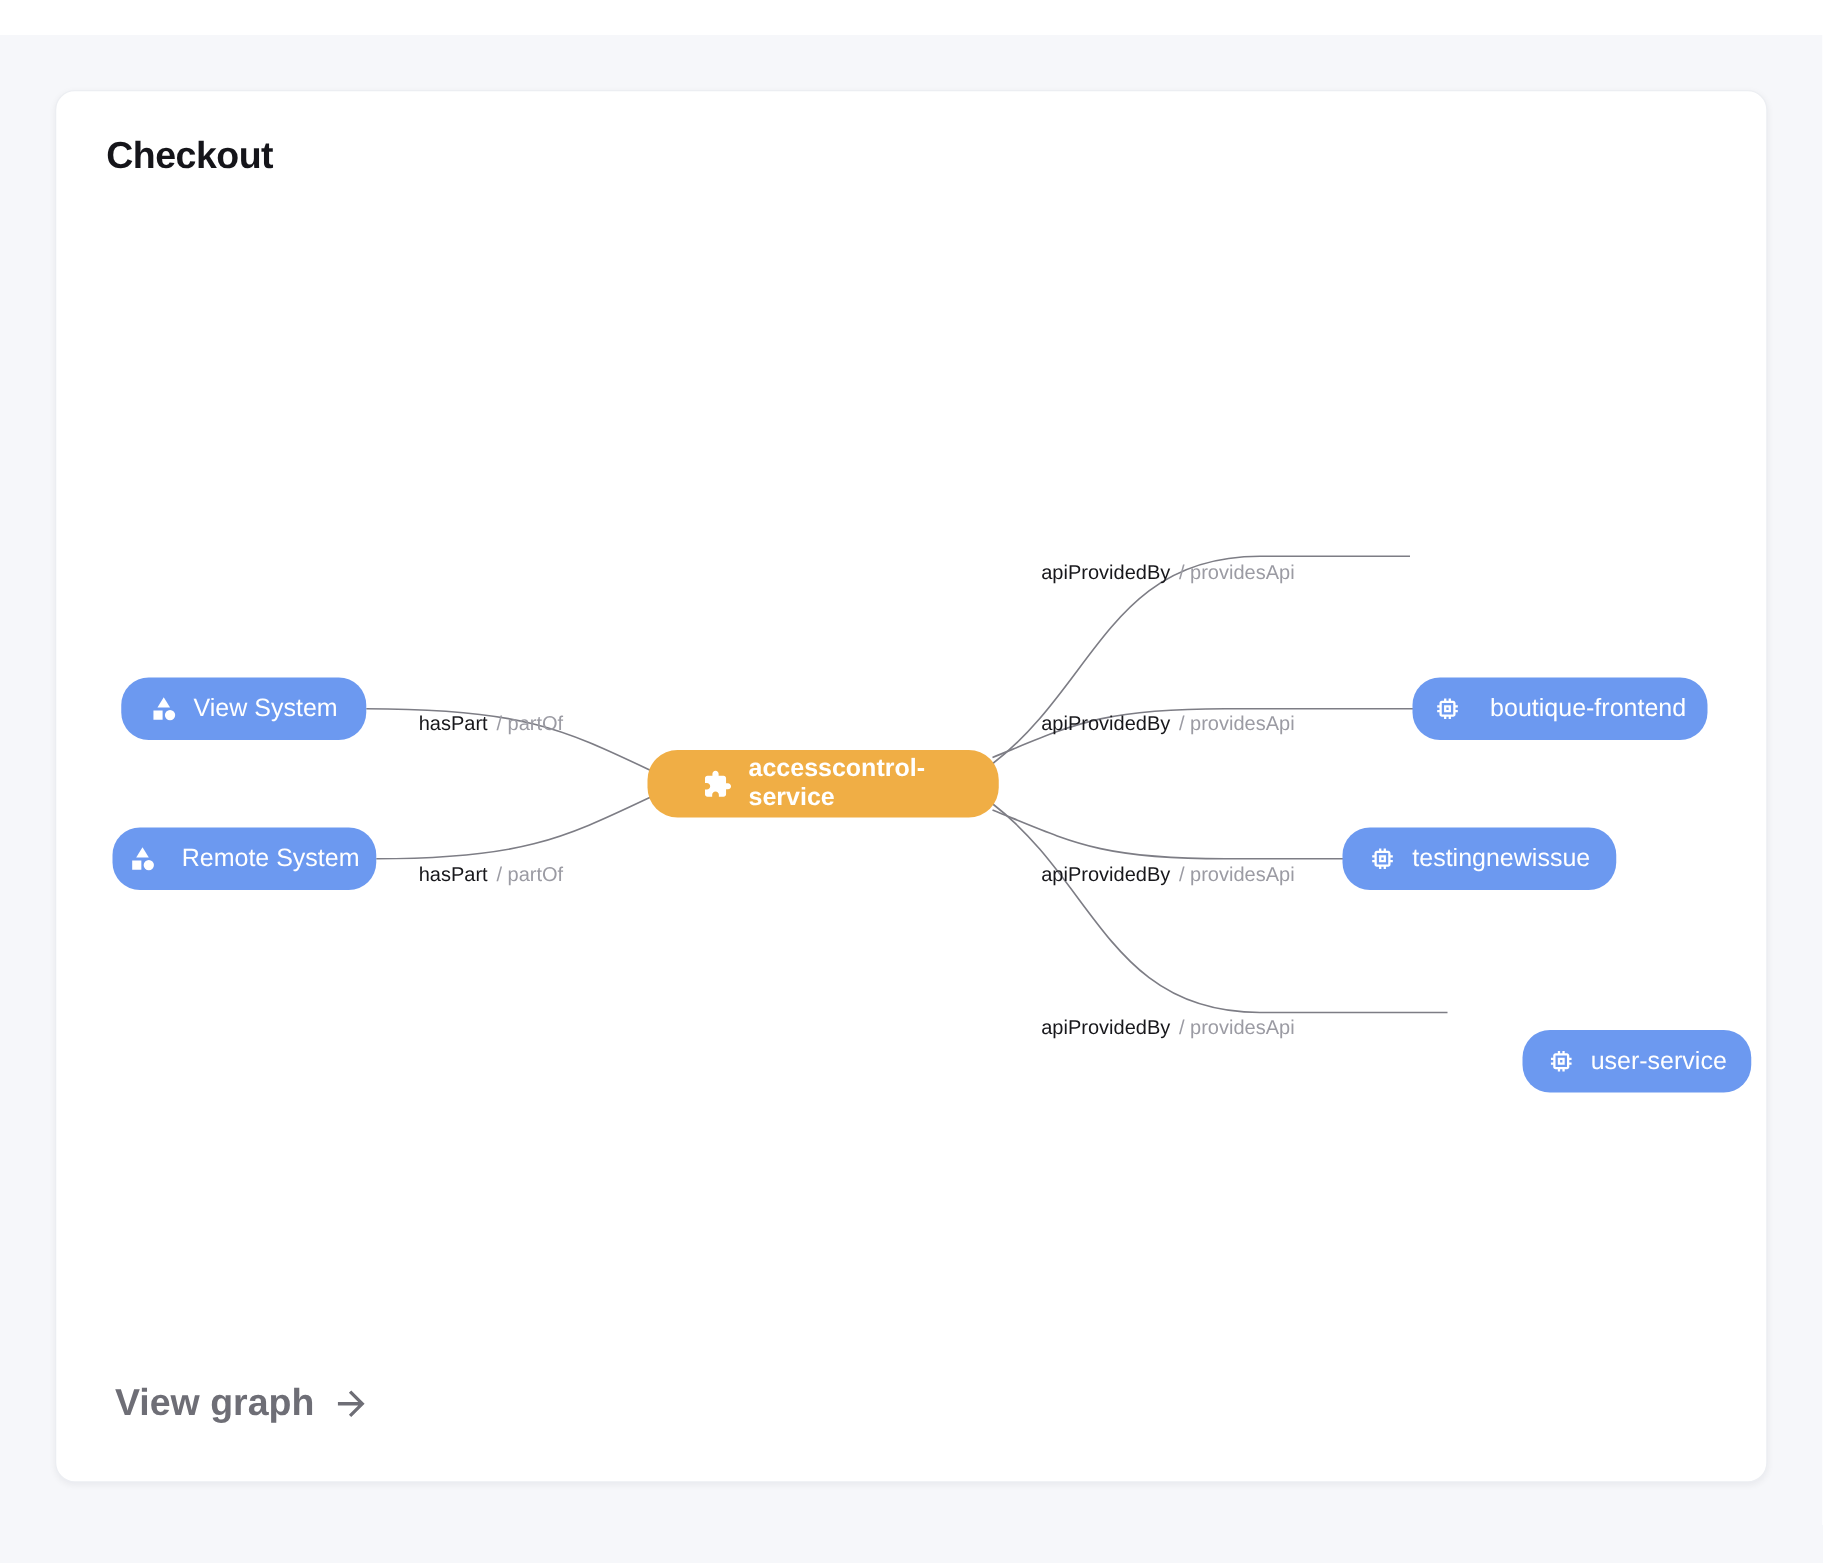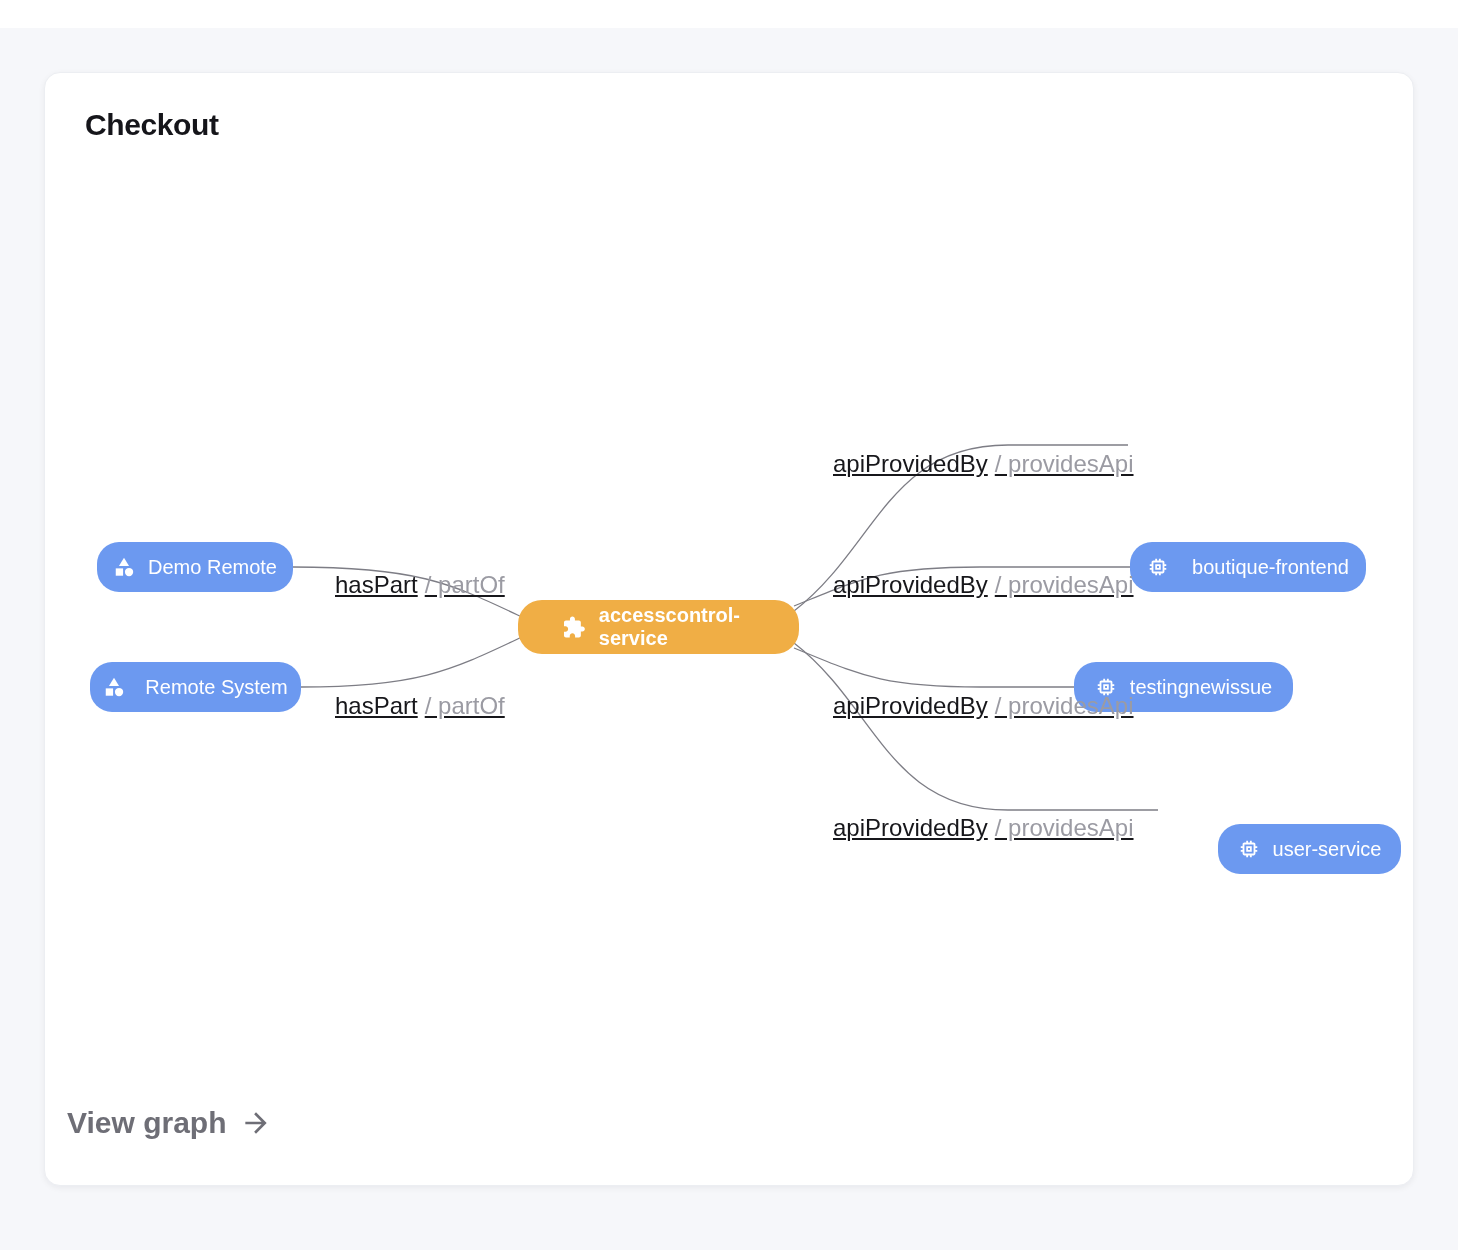--- a/index.html
+++ b/index.html
@@ -10,23 +10,23 @@
           border-radius:16px; border:1px solid #eceef2; box-shadow:0 2px 6px rgba(20,24,40,.06); }
   .card-title { position:absolute; left:85px; top:108px; font-size:30px; font-weight:700;
                 color:#15151a; letter-spacing:-0.4px; }
   svg.edges { position:absolute; left:0; top:0; width:1458px; height:1250px; pointer-events:none; }
   svg.edges path { fill:none; stroke:#7d7d85; stroke-width:1.3px; }
   .node { position:absolute; display:flex; align-items:center; justify-content:center; gap:13px;
           height:50px; border-radius:22px; color:#ffffff; font-size:20px; cursor:pointer; }
   .node.blue { background:#6c99f0; }
   .node.orange { background:#f0ae45; font-weight:700; height:54px; border-radius:24px;padding-left:44px; }
   .node svg { display:block; fill:#ffffff; }
-  .edge-label { position:absolute; font-size:24px; font-weight:500; color:#17171b; white-space:nowrap;text-decoration:underline; }
+  .edge-label { position:absolute; font-size:16px; font-weight:500; color:#17171b; white-space:nowrap; }
   .edge-label .sec { color:#9b9ba3; font-weight:400; margin-left:7px; }
-  .view-graph { position:absolute; left:67px; top:1106px; display:flex; align-items:center; gap:13px;
+  .view-graph { position:absolute; left:92px; top:1106px; display:flex; align-items:center; gap:13px;
                 font-size:30px; font-weight:700; color:#6e6e76; cursor:pointer; }
   .view-graph svg { display:block; fill:#6e6e76; }
 </style>
 </head>
 <body>
 
 <div class="page">
   <div class="page-bg"></div>
 
   <div class="card"></div>
@@ -41,21 +41,21 @@
     <path d="M 794 648 C 858 674 880 687 980 687 L 1139 687"></path>
     <path d="M 794 643 C 876 706 888 810 1008 810 L 1158 810"></path>
   </svg>
 
   <div class="node blue" style="left:97px; top:542px; width:196px;">
     <svg width="22" height="22" viewBox="0 0 24 24">
       <path d="M12 2l-5.5 9h11L12 2z"></path>
         <circle cx="17.5" cy="17.5" r="4.5"></circle>
         <path d="M3 13.5h8v8H3v-8z"></path>
     </svg>
-    <span>Demo Remote</span>
+    <span>View System</span>
   </div>
   <div class="node blue" style="left:90px; top:662px; width:211px;gap:20px;">
     <svg width="22" height="22" viewBox="0 0 24 24">
       <path d="M12 2l-5.5 9h11L12 2z"></path>
         <circle cx="17.5" cy="17.5" r="4.5"></circle>
         <path d="M3 13.5h8v8H3v-8z"></path>
     </svg>
     <span>Remote System</span>
   </div>
 

